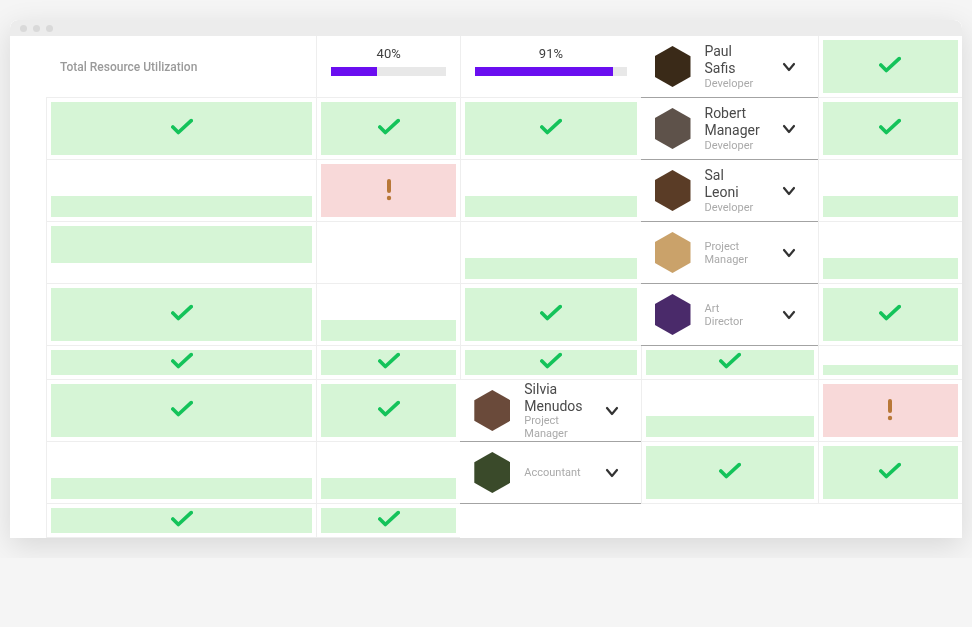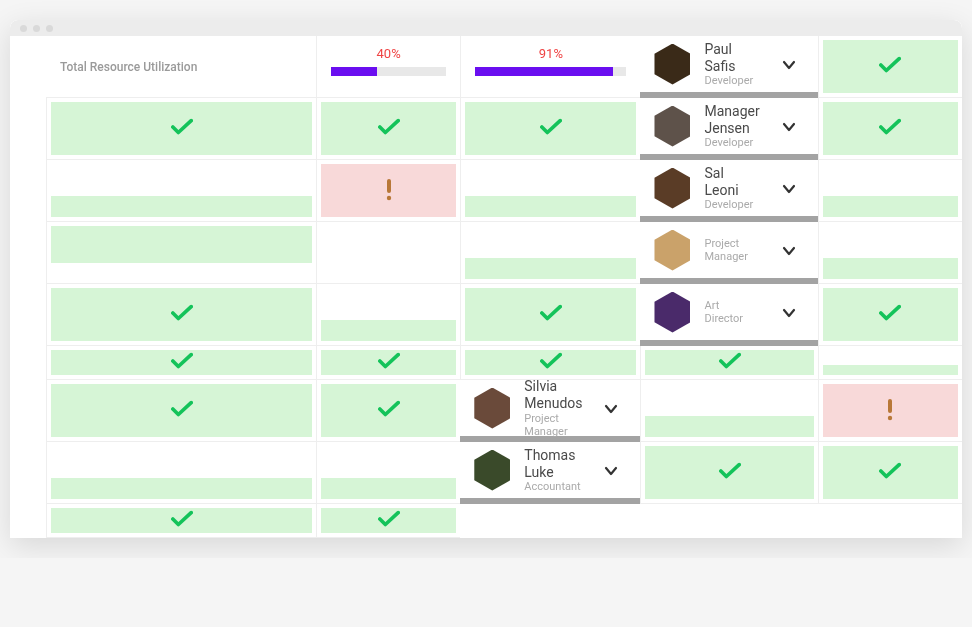--- a/index.html
+++ b/index.html
@@ -44,35 +44,35 @@
   }
   .hdr-col {
     border-bottom: 1px solid #eee;
     border-left: 1px solid #eee;
     padding: 10px 14px 12px;
     display: flex;
     flex-direction: column;
     align-items: center;
     gap: 6px;
   }
-  .hdr-pct { font-size: 13px; color: #ef4444; }
+  .hdr-pct { font-size: 13px; color: #404040; }
   .bar-track {
     width: 100%;
     height: 9px;
     background: #e8e8e8;
   }
   .bar-fill { height: 100%; background: #6a0ef0; }
   
   .row-left {
     display: flex;
     align-items: center;
     gap: 14px;
     padding: 10px 14px;
     height: 62px;
-    border-bottom: 6px solid #a3a3a3;
+    border-bottom: 1px solid #a3a3a3;
   }
   .avatar {
     width: 36px;
     height: 41px;
     clip-path: polygon(50% 0%, 100% 25%, 100% 75%, 50% 100%, 0% 75%, 0% 25%);
     display: flex;
     align-items: center;
     justify-content: center;
   }
   .person { flex: 1; }
@@ -168,21 +168,21 @@
       <div class="cell">
         <div class="fill fill-green">
           <span class="check"><svg viewBox="0 0 24 18" fill="none" stroke-width="4" stroke-linecap="round" stroke-linejoin="round">
               <polyline points="2,9 8,15 22,2"></polyline>
             </svg></span>
         </div>
       </div>
       <div class="row-left">
         <div class="avatar" style="background: rgb(94, 82, 74);"></div>
         <div class="person">
-          <div class="name">Manager Jensen</div>
+          <div class="name">Robert Manager</div>
           <div class="role">Developer</div>
         </div>
         <div class="chev"><svg viewBox="0 0 14 10" fill="none" stroke="#333" stroke-width="2.2" stroke-linecap="round" stroke-linejoin="round">
             <polyline points="2,2 7,8 12,2"></polyline>
           </svg></div>
       </div>
       <div class="cell">
         <div class="fill fill-green">
           <span class="check"><svg viewBox="0 0 24 18" fill="none" stroke-width="4" stroke-linecap="round" stroke-linejoin="round">
               <polyline points="2,9 8,15 22,2"></polyline>
@@ -338,21 +338,20 @@
       </div>
       <div class="cell">
         <div class="fill fill-green-bottom"></div>
       </div>
       <div class="cell">
         <div class="fill fill-green-bottom"></div>
       </div>
       <div class="row-left">
         <div class="avatar" style="background: rgb(58, 74, 42);"></div>
         <div class="person">
-          <div class="name">Thomas Luke</div>
           <div class="role">Accountant</div>
         </div>
         <div class="chev"><svg viewBox="0 0 14 10" fill="none" stroke="#333" stroke-width="2.2" stroke-linecap="round" stroke-linejoin="round">
             <polyline points="2,2 7,8 12,2"></polyline>
           </svg></div>
       </div>
       <div class="cell">
         <div class="fill fill-green">
           <span class="check"><svg viewBox="0 0 24 18" fill="none" stroke-width="4" stroke-linecap="round" stroke-linejoin="round">
               <polyline points="2,9 8,15 22,2"></polyline>

